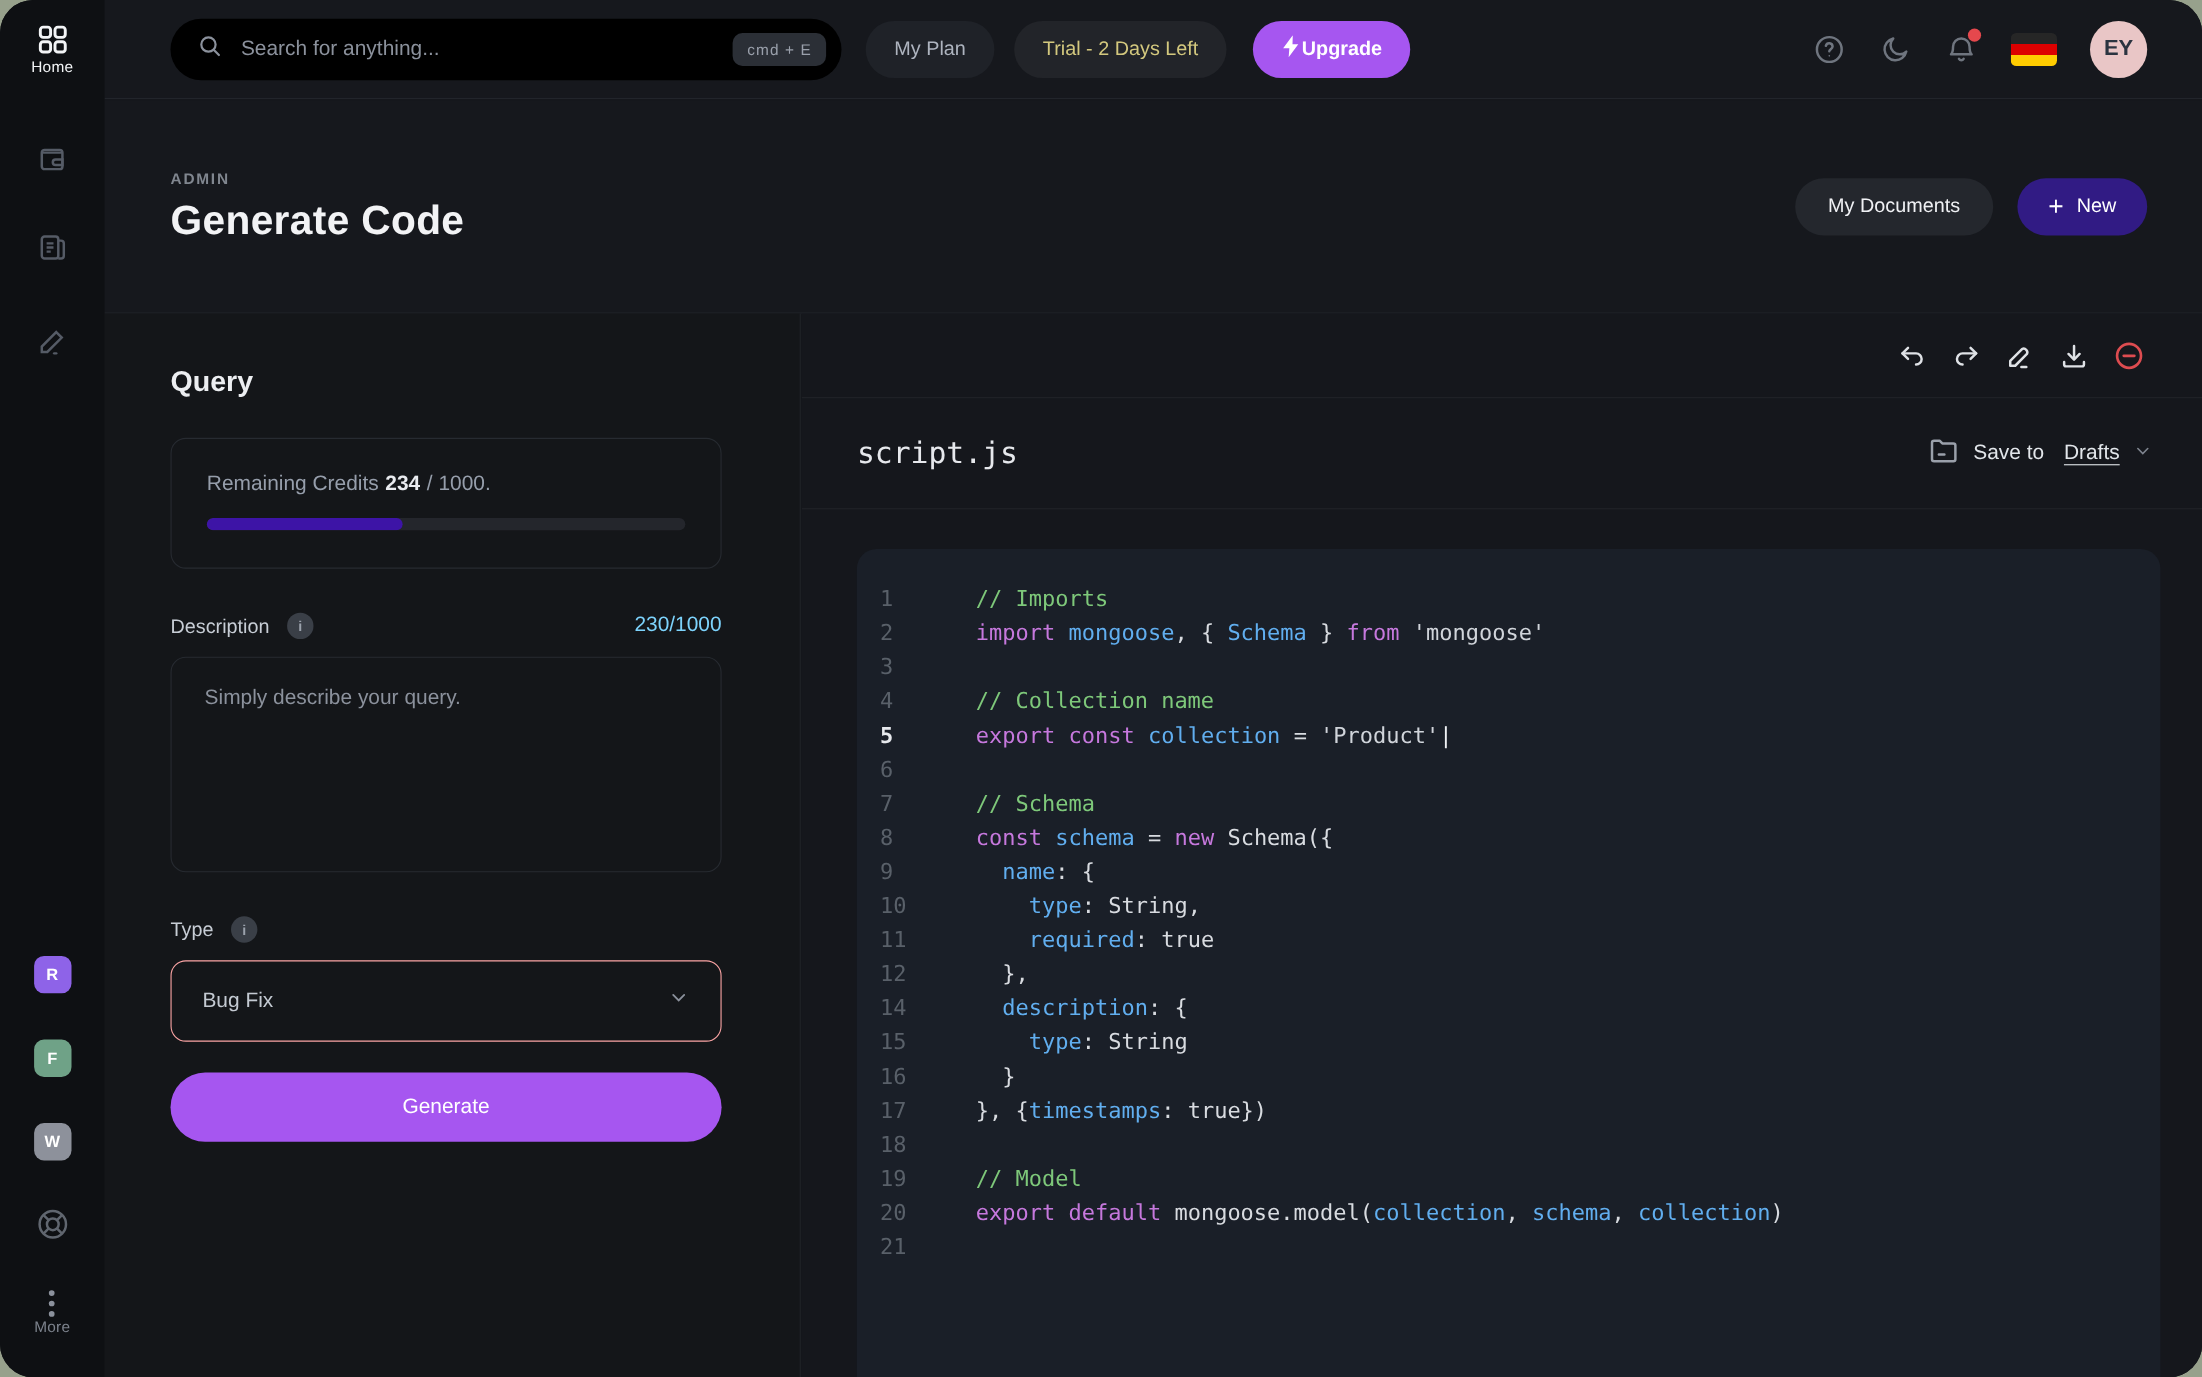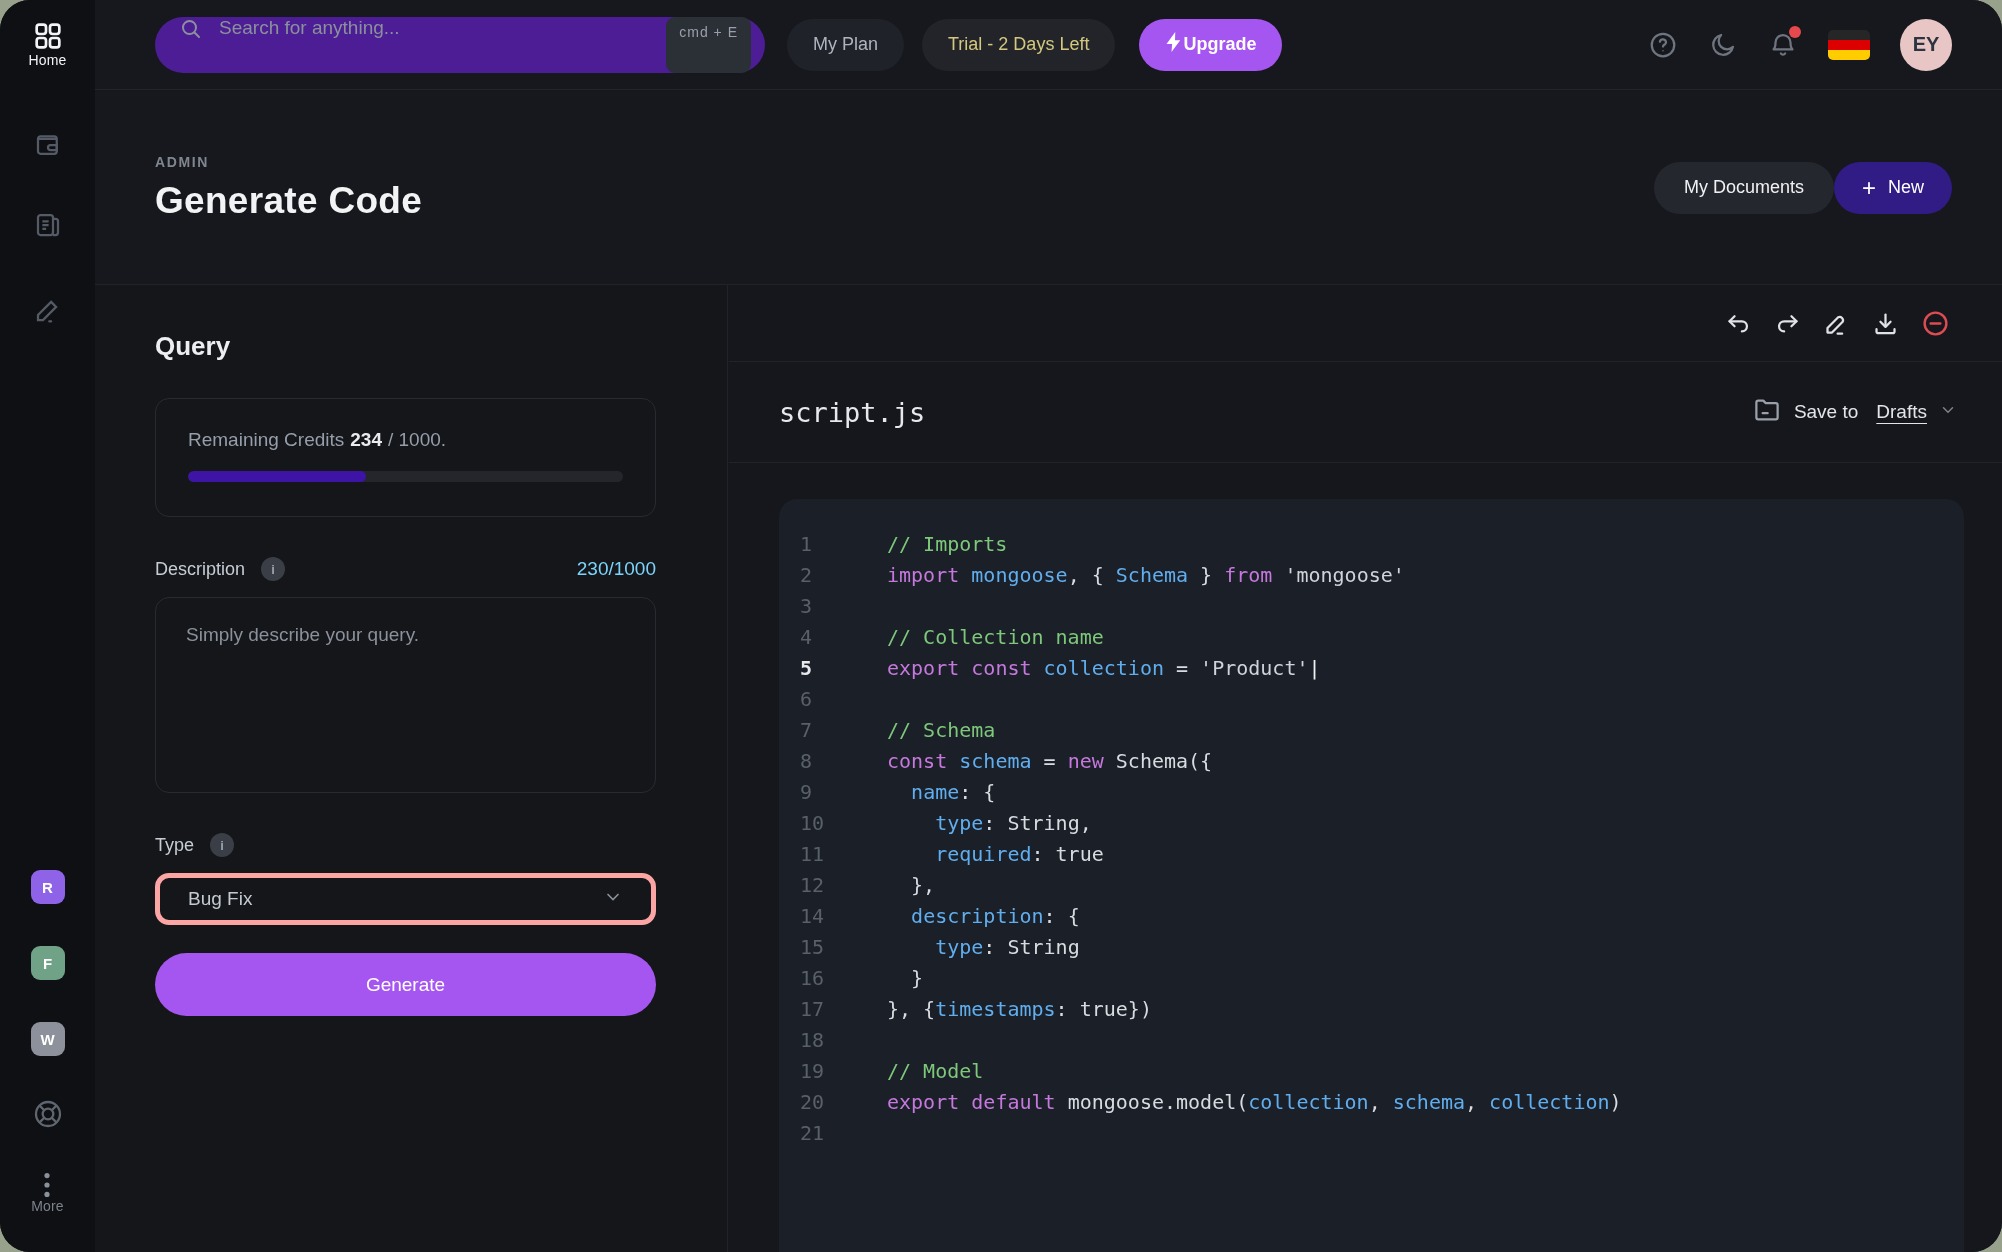--- a/index.html
+++ b/index.html
@@ -34,22 +34,22 @@
   }
   .s-buoy { margin-top:42px; cursor:pointer; }
   .s-more { margin-top:38px; margin-bottom:38px; }
   
   .topbar {
     position:absolute; left:95px; top:0; right:0; height:90px;
     display:flex; align-items:center; padding:0 50px 0 60px;
     border-bottom:1px solid #22252b; background:#16181d;
   }
   .search {
-    width:610px; height:56px; background:#4c1d95; border-radius:28px;
-    display:flex; padding:0 14px 0 24px; cursor:text;
+    width:610px; height:56px; background:#000000; border-radius:28px;
+    display:flex; align-items:center; padding:0 14px 0 24px; cursor:text;
   }
   .search-ph { color:#8b919c; font-size:19px; margin-left:16px; flex:1; }
   .kbd {
     background:#2b2f36; color:#9aa0ab; font-size:14px; border-radius:9px;
     padding:7px 13px; letter-spacing:1px; white-space:nowrap;
   }
   .pill {
     height:52px; border-radius:26px; display:flex; align-items:center; padding:0 26px;
     font-size:18px; cursor:pointer; white-space:nowrap;
   }
@@ -66,21 +66,21 @@
     display:flex; align-items:center; justify-content:center; font-size:20px; font-weight:600; cursor:pointer;
   }
   
   .page-header {
     position:absolute; left:95px; top:91px; right:0; height:194px;
     display:flex; align-items:center; padding:0 50px 0 60px;
     border-bottom:1px solid #212329; background:#16181d;
   }
   .eyebrow { color:#80868f; font-size:14px; font-weight:700; letter-spacing:1.6px; }
   .page-title { color:#f2f3f5; font-size:37px; font-weight:700; margin-top:10px; letter-spacing:.3px; }
-  .header-actions { margin-left:auto; display:flex; align-items:flex-end; }
+  .header-actions { margin-left:auto; display:flex; align-items:flex-end; gap:22px; }
   .btn-docs { background:#24272d; color:#f0f1f4; height:52px; border-radius:26px; padding:0 30px; display:flex; align-items:center; font-size:18px; cursor:pointer; }
   .btn-new { background:#311b84; color:#fff; height:52px; border-radius:26px; padding:0 28px; display:flex; align-items:center; gap:12px; font-size:18px; cursor:pointer; }
   
   .left-panel {
     position:absolute; left:95px; top:285px; bottom:0; width:633px;
     border-right:1px solid #212329; background:#141619; padding:46px 72px 0 60px;
   }
   .panel-title { color:#eceef1; font-size:26px; font-weight:700; }
   .credits-card {
     margin-top:36px; border:1px solid #272b31; border-radius:14px;
@@ -96,21 +96,21 @@
     width:24px; height:24px; border-radius:50%; background:#3a3f47; color:#9ba2ac;
     font-size:13px; font-weight:700; display:flex; align-items:center; justify-content:center;
     margin-left:16px; font-style:normal;
   }
   .counter { margin-left:auto; color:#7dd3fc; font-size:19px; }
   .textarea {
     margin-top:16px; width:501px; height:196px; border:1px solid #272b31; border-radius:14px;
     padding:26px 30px; color:#8b919c; font-size:19px; cursor:text; background:transparent;
   }
   .select {
-    margin-top:16px; width:501px; height:52px; border:5px solid #fca5a5; border-radius:14px;
+    margin-top:16px; width:501px; height:74px; border:1px solid #fca5a5; border-radius:14px;
     display:flex; align-items:center; padding:0 28px; color:#c4cad2; font-size:19px; cursor:pointer;
   }
   .select .chev { margin-left:auto; }
   .btn-generate {
     margin-top:28px; width:501px; height:63px; border-radius:32px; background:#a656f0;
     color:#fff; font-size:19px; display:flex; align-items:center; justify-content:center; cursor:pointer;
   }
   
   .right-panel { position:absolute; left:729px; top:285px; right:0; bottom:0; background:#15171c; }
   .editor-toolbar {

